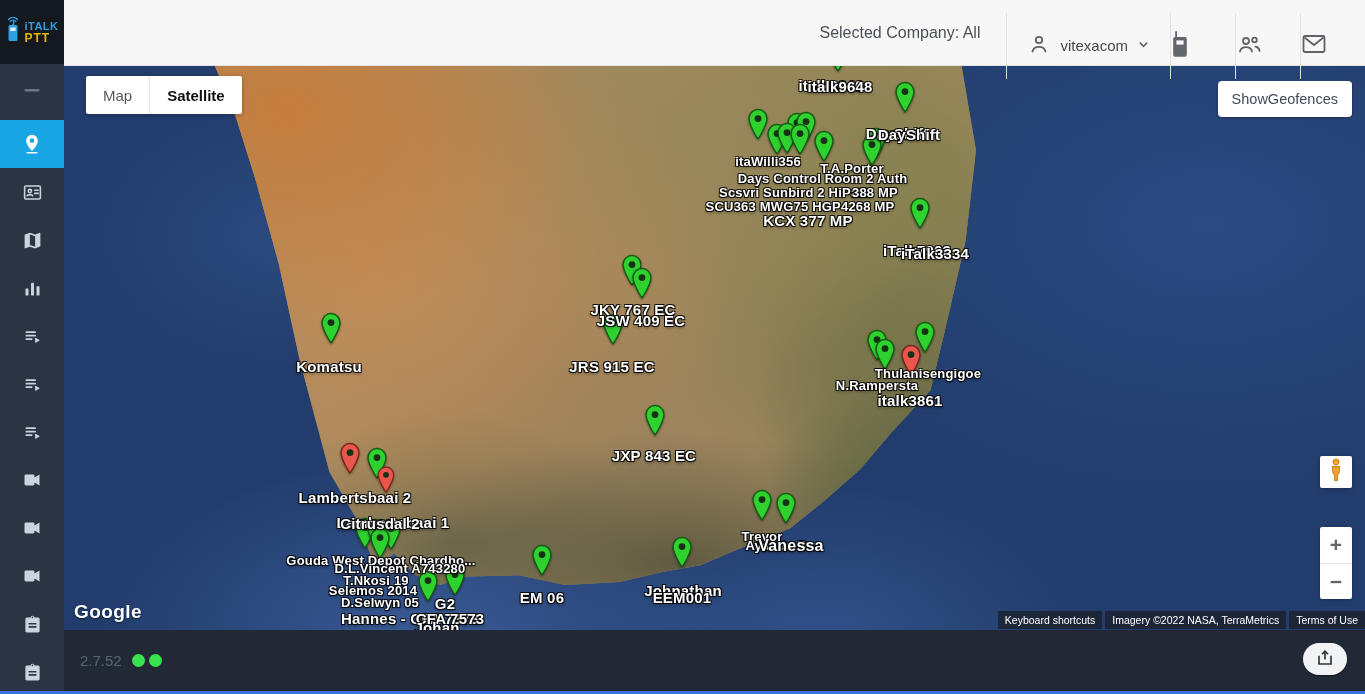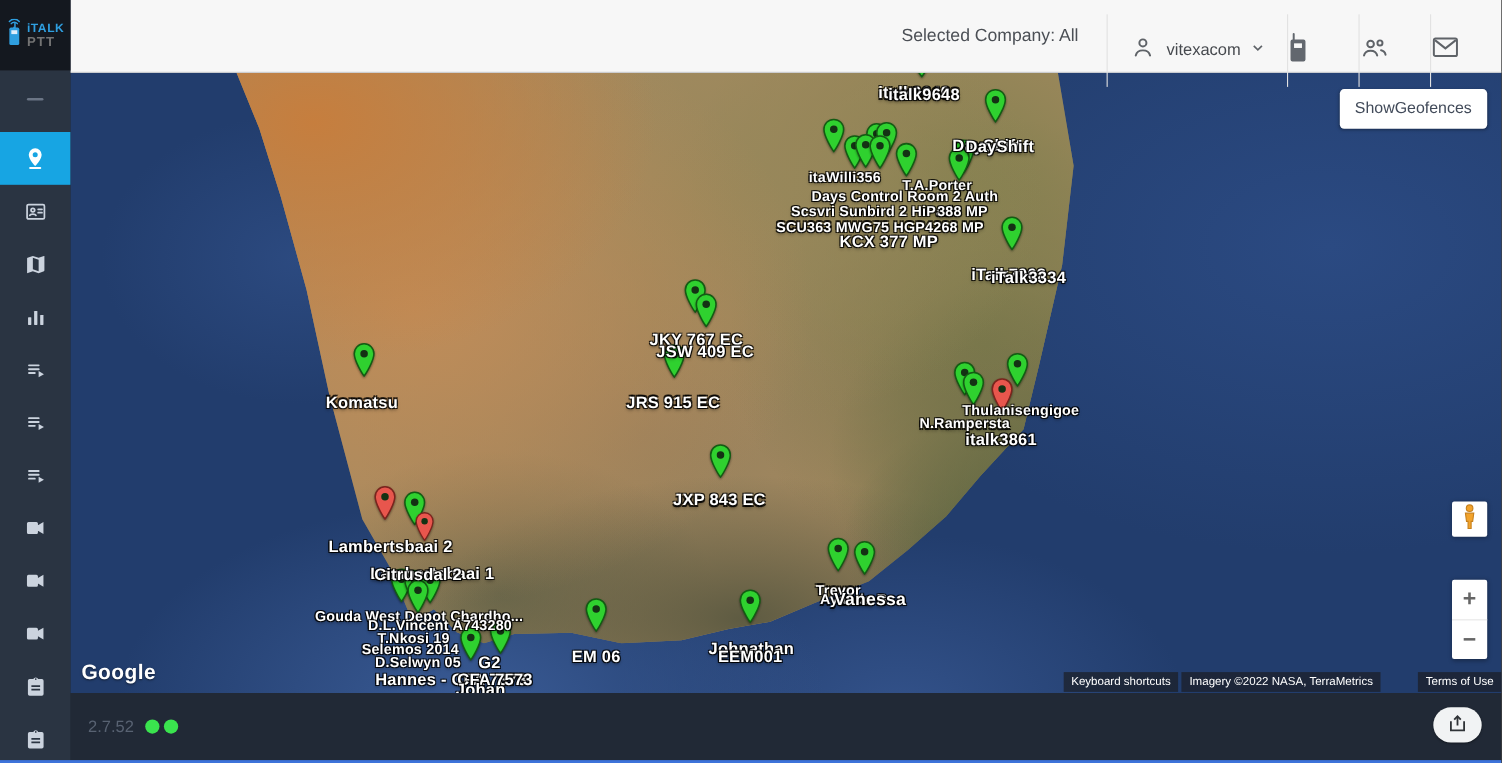--- a/index.html
+++ b/index.html
@@ -5,21 +5,21 @@
   * { box-sizing: border-box; margin: 0; padding: 0; }
   html,body { width:1365px; height:694px; overflow:hidden; background:#212936;
               font-family:"Liberation Sans", sans-serif; }
   .app { position:relative; width:1205px; height:694px; }
 
   
   .sidebar { position:absolute; left:0; top:0; width:64px; height:694px; background:#2a3442; z-index:40; }
   .logo { height:64px; background:#14181f; display:flex; align-items:center; justify-content:center; gap:3px; }
   .logo-txt { display:flex; flex-direction:column; line-height:1; }
   .logo-talk { color:#2f9fe0; font-weight:bold; font-size:11px; letter-spacing:.5px; }
-  .logo-ptt  { color:#737373; font-weight:bold; font-size:12px; letter-spacing:1px; }
+  .logo-ptt  { color:#eab308; font-weight:bold; font-size:12px; letter-spacing:1px; }
   .sb-collapse { height:56px; display:flex; align-items:center; justify-content:center; cursor:pointer; }
   .sb-item { height:48px; display:flex; align-items:center; justify-content:center; color:#cbd3de; cursor:pointer; }
   .sb-item svg { display:block; }
   .sb-item.active { background:#17a5e3; color:#ffffff; }
 
   
   .header { position:absolute; left:64px; top:0; width:1301px; height:66px; background:#f7f7f7;
             border-bottom:1px solid #e3e3e3; display:flex; align-items:center; justify-content:flex-end; z-index:30; }
   .sel-company { font-size:16px; color:#4b4f55; padding-right:26px; }
   .hsec { height:66px; display:flex; align-items:center; justify-content:flex-start; border-left:1px solid #e2e2e2;margin-top:26px; }
@@ -76,21 +76,21 @@
   .zoomctl { position:absolute; right:13px; top:461px; width:32px; background:#fff; border-radius:2px;
              box-shadow:0 1px 4px rgba(0,0,0,.3); display:flex; flex-direction:column; z-index:10; }
   .zbtn { height:36px; display:flex; align-items:center; justify-content:center; font-size:21px; font-weight:bold;
           color:#666; cursor:pointer; }
   .zbtn + .zbtn { border-top:1px solid #e6e6e6; }
 
   .google-logo { position:absolute; left:10px; bottom:7px; color:#fff; font-size:19px; font-weight:bold;
                  letter-spacing:.4px; text-shadow:0 1px 2px rgba(0,0,0,.55); z-index:8; }
   .attrib { position:absolute; right:0; bottom:1px; display:flex; gap:3px; z-index:8; }
   .attrib span { background:rgba(26,28,32,.68); color:#fff; font-size:10.5px; padding:3px 7px; white-space:nowrap; }
-  .attrib span.link { cursor:pointer;margin-left:31px; }
+  .attrib span.link { cursor:pointer; }
 
   
   .footer { position:absolute; left:64px; top:630px; width:1301px; height:61px; background:#212936;
             display:flex; align-items:center; z-index:20; }
   .version { color:#586272; font-size:15px; margin-left:16px; }
   .dots { display:flex; gap:4px; margin-left:10px; }
   .dot { width:13px; height:13px; border-radius:50%; }
   .export-btn { position:absolute; right:18px; top:13px; width:44px; height:32px; background:#f1f3f4;
                 border:none; border-radius:16px; display:flex; align-items:center; justify-content:center;
                 cursor:pointer; box-shadow:0 1px 2px rgba(0,0,0,.4); }
@@ -444,20 +444,24 @@
         <div class="mlabel" style="left: 336px; top: 502px; font-size: 13px;">D.L.Vincent A743280</div>
         <div class="mlabel" style="left: 312px; top: 514px; font-size: 13px;">T.Nkosi 19</div>
         <div class="mlabel" style="left: 309px; top: 524px; font-size: 13px;">Selemos 2014</div>
         <div class="mlabel" style="left: 316px; top: 536px; font-size: 13px;">D.Selwyn 05</div>
         <div class="mlabel" style="left: 381px; top: 537px;">G2</div>
         <div class="mlabel" style="left: 346px; top: 552px;">Hannes - CFA 7373</div>
         <div class="mlabel" style="left: 386px; top: 552px;">CFA 7573</div>
         <div class="mlabel" style="left: 373px; top: 561px;">Johan</div>
       </div>
 
+    <div class="map-type">
+      <div class="mt-btn">Map</div>
+      <div class="mt-btn active">Satellite</div>
+    </div>
 
     <button class="geofence-btn">ShowGeofences</button>
 
     <div class="pegman">
       <span>
         <svg width="16" height="24" viewBox="0 0 16 24">
           <circle cx="8" cy="4" r="3" fill="#f2a32b" stroke="#c7801c"></circle>
           <path d="M4.2 8.5h7.6l-1 7.5H9.4v6.5H6.6V16H5.2z" fill="#f2a32b" stroke="#c7801c"></path>
           </svg>
       </span>

